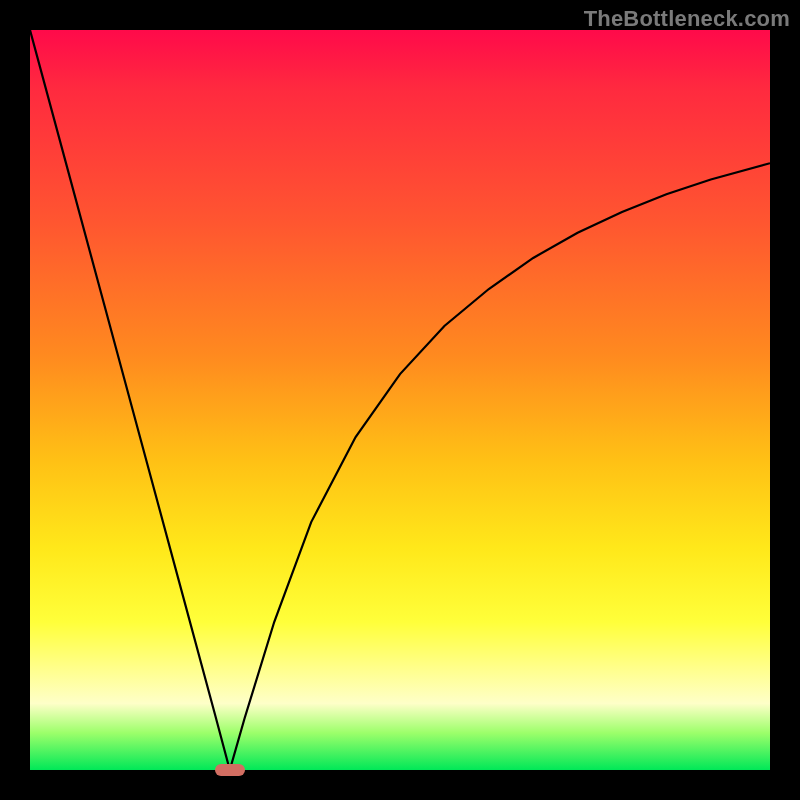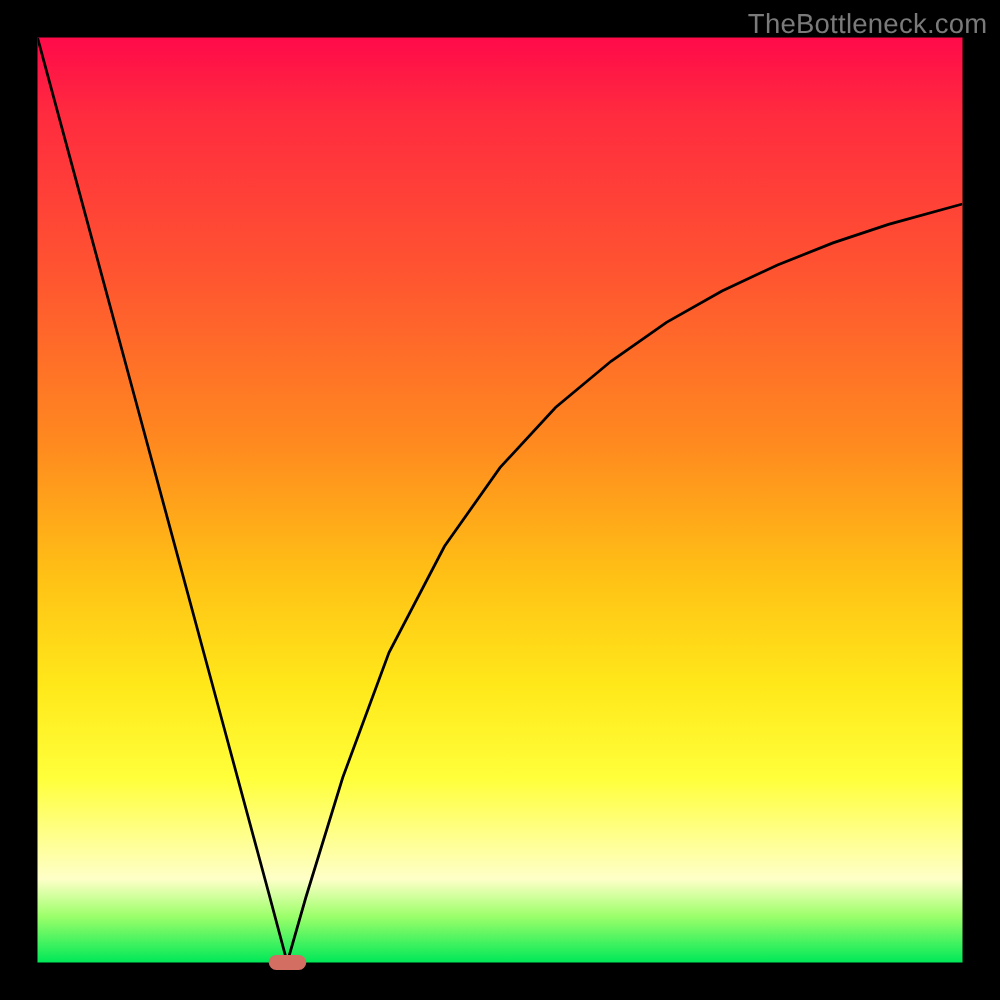--- a/index.html
+++ b/index.html
@@ -41,20 +41,21 @@
   }
   .watermark {
     position: absolute;
     top: 6px;
     right: 10px;
     font-family: Arial, Helvetica, sans-serif;
     font-size: 22px;
     color: #7a7a7a;
     letter-spacing: 0.2px;
     user-select: none;
+    font-weight: bold;
   }
   .curve-svg {
     position: absolute;
     left: 0;
     top: 0;
     width: 740px;
     height: 740px;
   }
   .marker {
     position: absolute;

